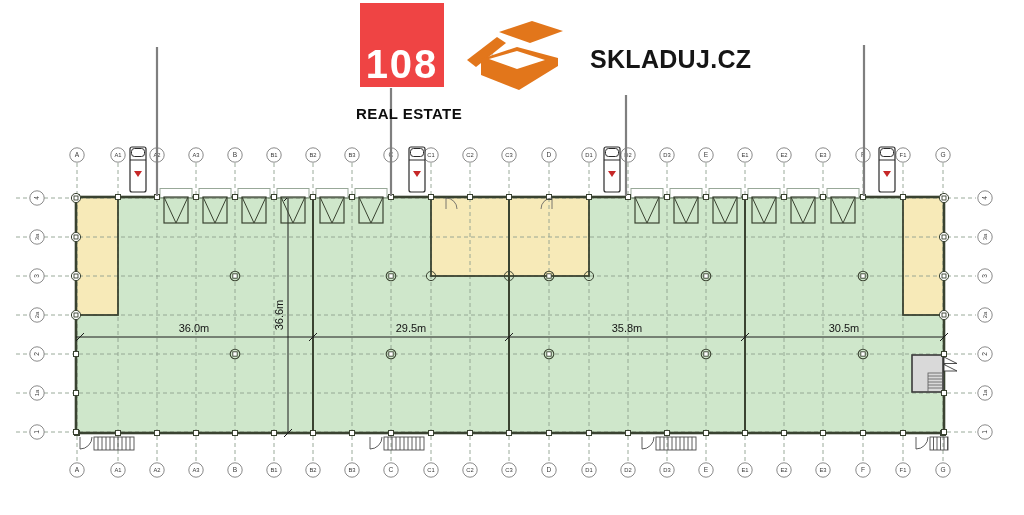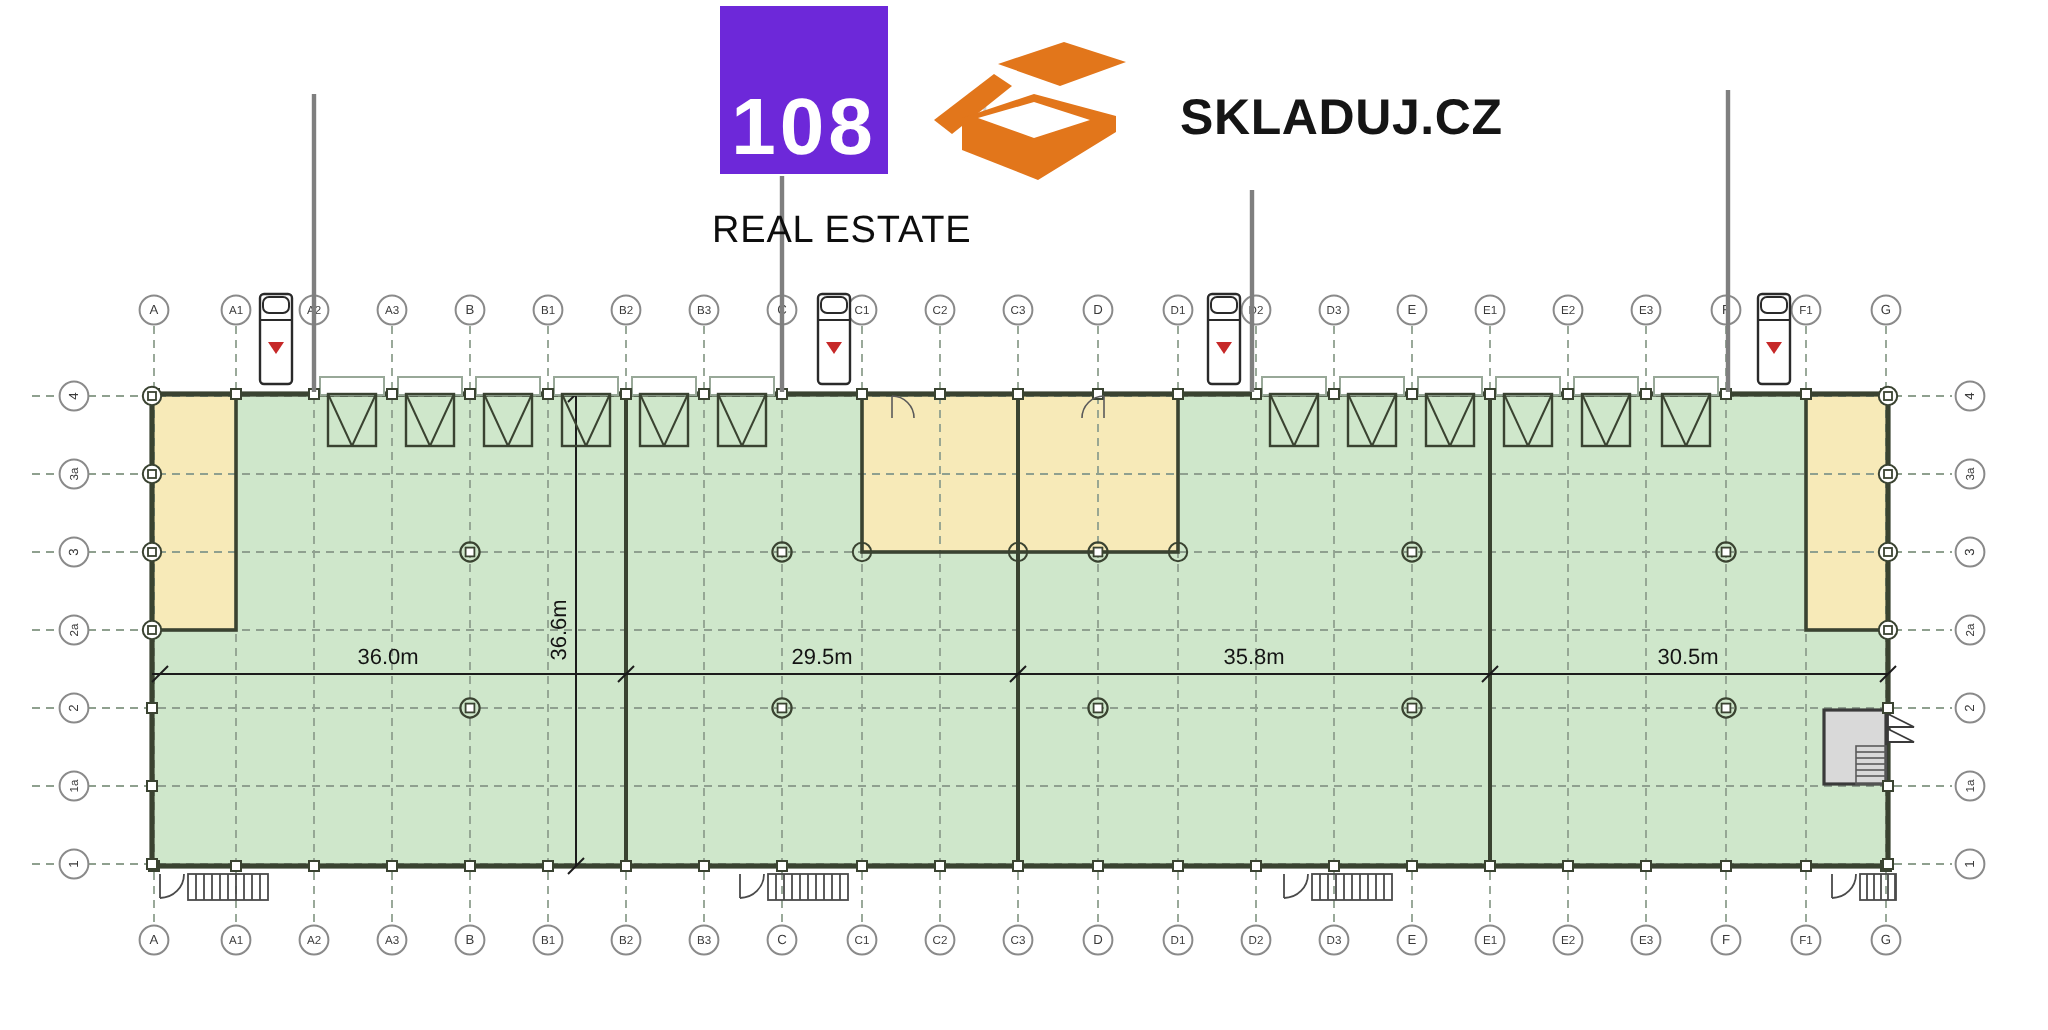--- a/index.html
+++ b/index.html
@@ -2,25 +2,25 @@
 <html><head>
 <meta charset="utf-8">
 <style>
   html,body{margin:0;padding:0;background:#fff;}
   body{width:1024px;height:515px;position:relative;overflow:hidden;
        font-family:"Liberation Sans","DejaVu Sans",sans-serif;}
   #stage{position:absolute;inset:0;width:1024px;height:515px;}
   #plan-svg{position:absolute;left:0;top:0;}
   
   .logo-108-square{position:absolute;left:360px;top:3px;width:84px;height:84px;
-      background:#6d28d9;display:flex;align-items:flex-end;justify-content:center;}
+      background:#ef4444;display:flex;align-items:flex-end;justify-content:center;}
   .logo-108-number{color:#fff;font-size:40px;font-weight:700;letter-spacing:2px;
       line-height:1;padding-bottom:3px;}
   .logo-108-sub{position:absolute;left:356px;top:105px;width:92px;text-align:center;
-      font-size:19px;font-weight:400;letter-spacing:0.4px;color:#0d0d0d;white-space:nowrap;}
+      font-size:15px;font-weight:700;letter-spacing:0.4px;color:#0d0d0d;white-space:nowrap;}
   .skladuj-text{position:absolute;left:570px;top:45px;font-size:25px;font-weight:700;
       color:#151515;letter-spacing:0.3px;white-space:nowrap;margin-left:20px;}
   .watermark{position:absolute;left:481px;top:50px;font-size:17px;color:#cfcfcf;}
   .skladuj-box{position:absolute;left:466px;top:20px;}
   
   .bubble-label{fill:#3a3a3a;}
   .dim-label{fill:#141414;font-size:11px;}
 </style>
 </head>
 <body>

